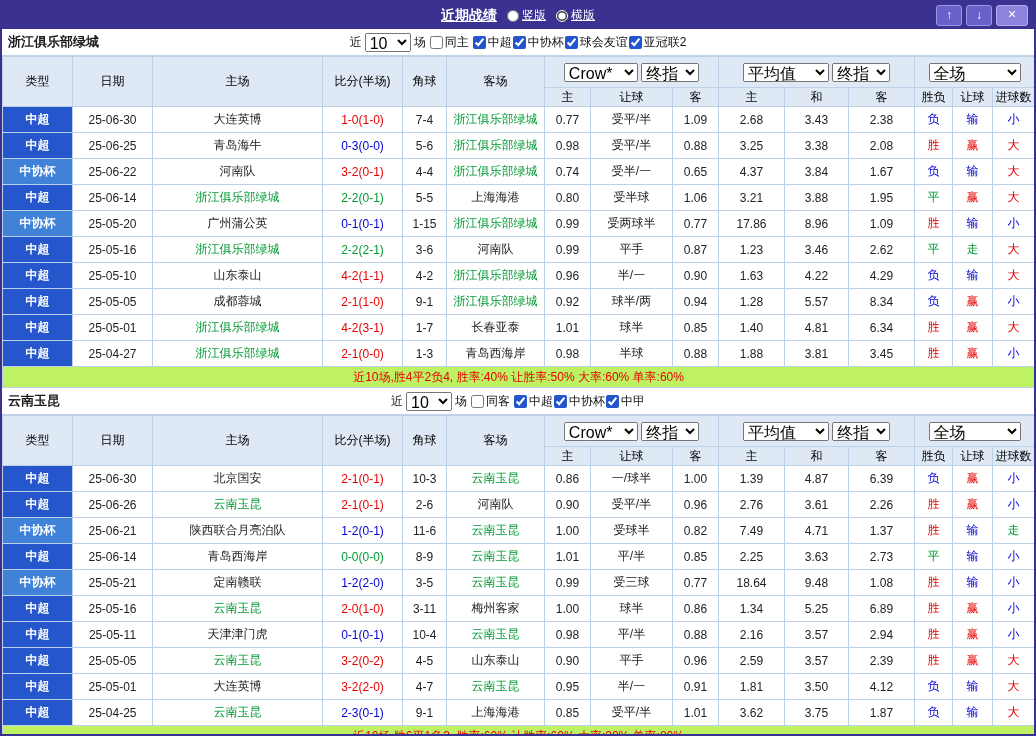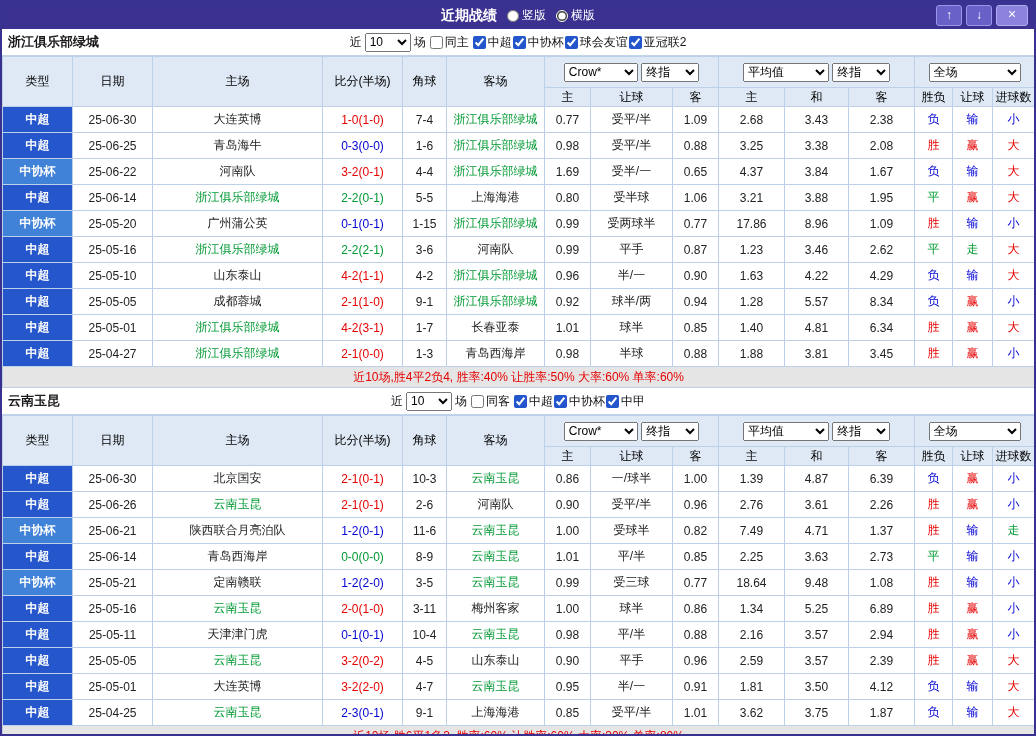--- a/index.html
+++ b/index.html
@@ -1,57 +1,57 @@
 <!DOCTYPE html>
 <html><head>
 <meta charset="utf-8">
 <style>
   html,body{margin:0;padding:0;background:#fff;font-family:"Liberation Sans",sans-serif;}
   .widget{width:1036px;height:736px;box-sizing:border-box;border:2px solid #38318f;background:#fff;overflow:hidden;}
   
   .titlebar{height:27px;background:#3a3191;display:flex;align-items:center;position:relative;color:#fff;}
-  .titlebar-center{margin:0 auto;display:flex;align-items:center;gap:10px;}
+  .titlebar-center{margin:0 auto;display:flex;align-items:center;gap:10px;text-decoration:underline;}
   .panel-title{font-weight:bold;font-size:14px;}
   .radio-label{display:flex;align-items:center;gap:3px;font-size:12px;cursor:pointer;}
   .radio-label input{margin:0;width:12px;height:12px;accent-color:#ffffff;}
   .titlebar-buttons{position:absolute;right:6px;top:3px;display:flex;gap:4px;}
   .nav-btn{width:24px;height:19px;background:#6a61c8;border:1px solid #9d95e8;border-radius:3px;color:#fff;
            font-size:12px;line-height:18px;text-align:center;cursor:pointer;}
   .close-btn{width:30px;height:19px;background:#8b83dd;border:1px solid #b3ace effd;border-radius:3px;color:#fff;
            font-size:14px;line-height:17px;text-align:center;cursor:pointer;}
   .close-btn{border:1px solid #b3acee;}
   
   .section-header{height:26px;background:#fff;border-bottom:1px solid #c3d4e8;position:relative;
                   display:flex;align-items:center;font-size:12px;color:#111;}
   .team-name{position:absolute;left:6px;font-weight:bold;font-size:13px;color:#1a1a1a;}
   .filters{margin:0 auto;display:flex;align-items:center;gap:3px;}
   .filters label{display:flex;align-items:center;gap:1px;cursor:pointer;}
   .filters input[type=checkbox]{margin:0 1px;width:13px;height:13px;accent-color:#2356cc;}
-  select{font-size:12px;height:19px;font-family:"Liberation Sans",sans-serif;}
+  select{font-size:16px;height:19px;font-family:"Liberation Sans",sans-serif;}
   .sel-games{width:46px;}
   .sel-bookmaker{width:74px;}
   .sel-final{width:58px;}
   .sel-average{width:86px;}
   .sel-fulltime{width:92px;}
   .league-filters{display:flex;align-items:center;}
   
   table{border-collapse:collapse;table-layout:fixed;width:1032px;}
   th,td{border:1px solid #bcd0e8;text-align:center;padding:0;font-size:12px;color:#222;overflow:hidden;white-space:nowrap;}
   thead th{background:#dfe9f5;font-weight:normal;color:#000;}
   thead tr.r1 th{height:26px;}
   thead tr.r2 th{height:18px;}
   tbody td{height:25px;background:#fff;}
   td.type{font-weight:bold;color:#fff;}
   .c-csl{background:#2556cb !important;}
   .c-cup{background:#3f82d8 !important;}
   .c-red{color:#e60000 !important;}
   .c-blue{color:#0000d5 !important;}
   .c-green{color:#009933 !important;}
   .c-black{color:#222 !important;}
-  .summary td{height:20px;color:#e60000;font-size:12px;background:#e5e5e5;}
+  .summary td{height:20px;color:#e60000;font-size:12px;background:#bef264;}
   .sel-th{padding:2px 0;}
 </style>
 </head>
 <body>
 
 <div class="widget">
 
   <div class="titlebar">
     <div class="titlebar-center">
       <span class="panel-title">近期战绩</span>
@@ -172,40 +172,40 @@
         <td>2.38</td>
         <td class="c-blue">负</td>
         <td class="c-blue">输</td>
         <td class="c-blue">小</td>
       </tr>
         <tr>
         <td class="type c-csl">中超</td>
         <td>25-06-25</td>
         <td class="c-black">青岛海牛</td>
         <td class="c-blue">0-3(0-0)</td>
-        <td>1-6</td>
+        <td>5-6</td>
         <td class="c-green">浙江俱乐部绿城</td>
         <td>0.98</td>
         <td>受平/半</td>
         <td>0.88</td>
         <td>3.25</td>
         <td>3.38</td>
         <td>2.08</td>
         <td class="c-red">胜</td>
         <td class="c-red">赢</td>
         <td class="c-red">大</td>
       </tr>
         <tr>
         <td class="type c-cup">中协杯</td>
         <td>25-06-22</td>
         <td class="c-black">河南队</td>
         <td class="c-red">3-2(0-1)</td>
         <td>4-4</td>
         <td class="c-green">浙江俱乐部绿城</td>
-        <td>1.69</td>
+        <td>0.74</td>
         <td>受半/一</td>
         <td>0.65</td>
         <td>4.37</td>
         <td>3.84</td>
         <td>1.67</td>
         <td class="c-blue">负</td>
         <td class="c-blue">输</td>
         <td class="c-red">大</td>
       </tr>
         <tr>

